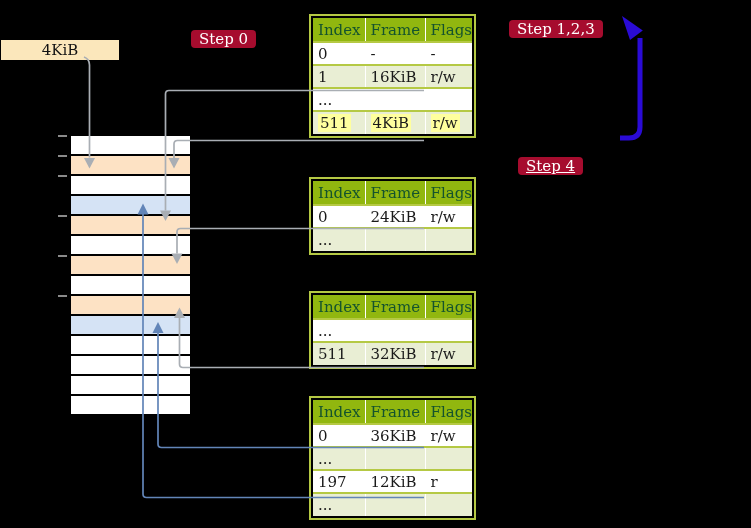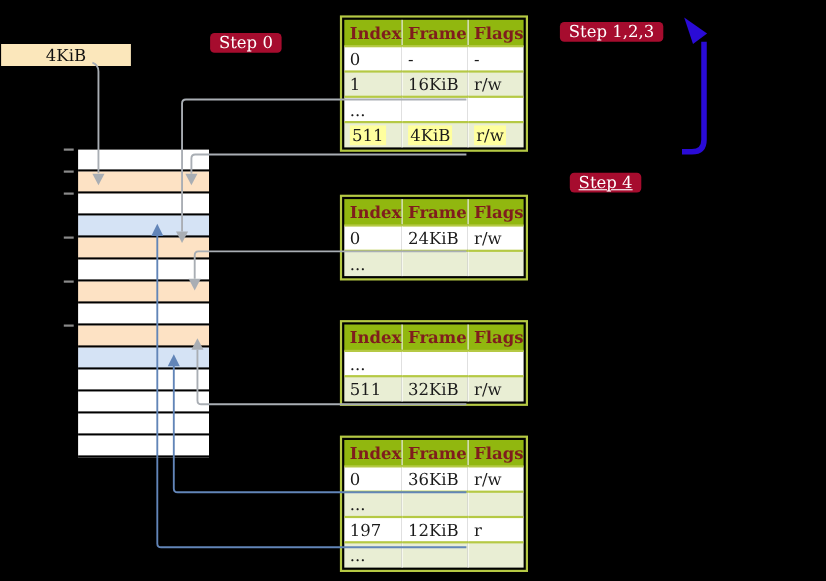--- a/index.html
+++ b/index.html
@@ -40,21 +40,21 @@
     border:2px solid var(--border-green,#b5c944);
     padding:2px;background:transparent;
   }
   #t0{top:14px;} #t1{top:177px;} #t2{top:291px;} #t3{top:396px;}
   .ptable table{border-collapse:collapse;}
   .ptable th,.ptable td{
     box-sizing:border-box;font-family:"DejaVu Serif",serif;font-size:15px;
     text-align:left;padding:0 0 0 5px;height:23px;
   }
   .ptable th{
-    background:var(--header-green,#91b70f);color:#7f1d1d;font-weight:bold;height:24px;
+    background:var(--header-green,#91b70f);color:#14532d;font-weight:normal;height:24px;
   }
   .ptable th:nth-child(1),.ptable td:nth-child(1){width:52px;}
   .ptable th:nth-child(2),.ptable td:nth-child(2){width:60px;}
   .ptable th:nth-child(3),.ptable td:nth-child(3){width:42px;}
   .ptable th+th,.ptable td+td{border-left:1px solid #ffffff;}
   .ptable tbody td{
     border-top:2px solid var(--border-green,#b5c944);
     background:#fff;color:var(--cell-text,#1a1a1a);
   }
   .ptable tr.shade td{background:var(--shade-green,#e9eed4);}

